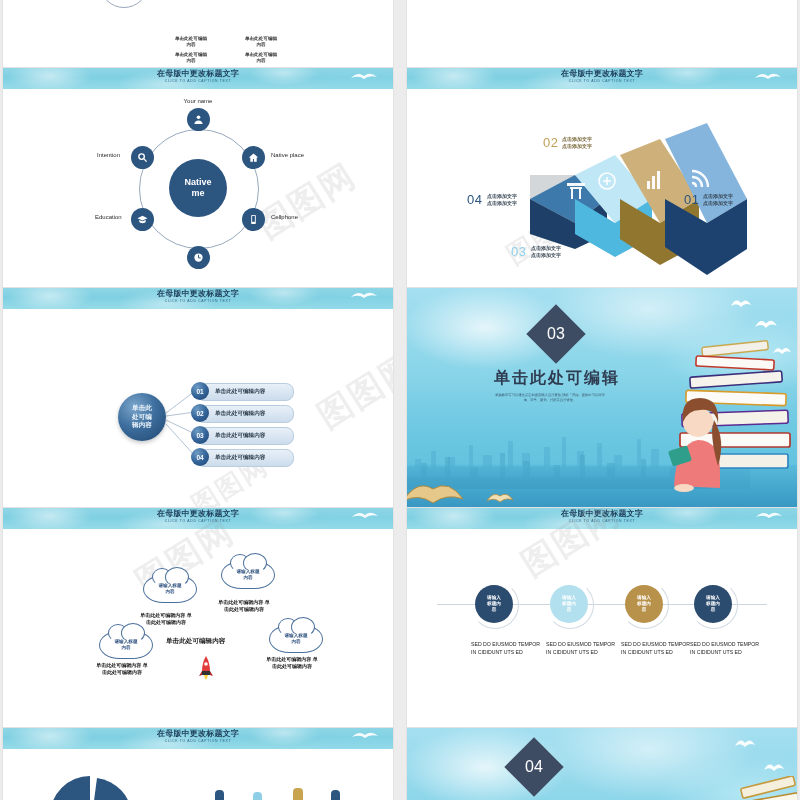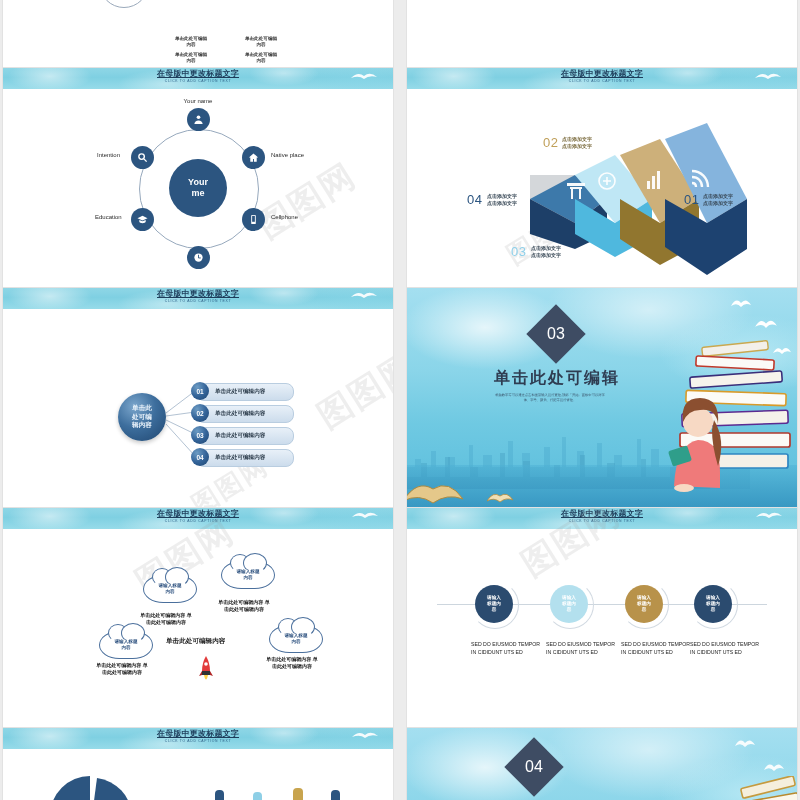--- a/index.html
+++ b/index.html
@@ -33,21 +33,20 @@
       radial-gradient(ellipse 60px 22px at 12% 40%, rgba(255,255,255,.55), rgba(255,255,255,0) 70%),
       radial-gradient(ellipse 70px 20px at 42% 75%, rgba(255,255,255,.40), rgba(255,255,255,0) 70%),
       radial-gradient(ellipse 50px 18px at 72% 25%, rgba(255,255,255,.45), rgba(255,255,255,0) 70%),
       radial-gradient(ellipse 90px 26px at 92% 60%, rgba(136,214,232,.55), rgba(136,214,232,0) 70%),
       linear-gradient(180deg,#8fd6e6 0%,#7fd0e2 45%,#97dbe9 100%);
   }
   .banner .ttl{
     position:absolute;left:0;right:0;top:1px;text-align:center;
     font-size:8px;font-weight:bold;color:#1d3c5a;letter-spacing:.2px;
     line-height:10px;
-    text-decoration:underline;
   }
   .banner .sub{
     position:absolute;left:0;right:0;top:11px;text-align:center;
     font-size:3.4px;color:#2d5f86;letter-spacing:.7px;line-height:5px;
   }
   .gull{position:absolute;fill:#ffffff;opacity:.92;}
 
   
   .wm{
     position:absolute;pointer-events:none;
@@ -209,21 +208,21 @@
       <svg class="gull" style="right:16px;top:3px;width:26px;height:9px;" viewBox="0 0 26 9">
           <path d="M0 7 Q7 0 13 5 Q19 0 26 6 Q18 4 13 8 Q8 4 0 7Z"></path>
         </svg>
       <div class="ttl">在母版中更改标题文字</div>
       <div class="sub">CLICK TO ADD CAPTION TEXT</div>
     </div>
     <div class="wm" style="left:250px;top:110px;">图图网</div>
     <div class="am-wrap">
       <div class="am-ring"></div>
       <div class="am-core">
-        <div><span>Your</span><br><span>me</span></div>
+        <div><span>Native</span><br><span>me</span></div>
       </div>
 
       <div class="am-node" style="left:50%;top:19px;margin-left:-11.5px;">
         <svg viewBox="0 0 24 24">
             <circle cx="12" cy="7" r="4"></circle>
             <path d="M3 22c0-5 4-8 9-8s9 3 9 8z"></path>
           </svg>
       </div>
       <div class="am-lab" style="left:50%;top:9px;transform:translateX(-50%);">Your name</div>
 

